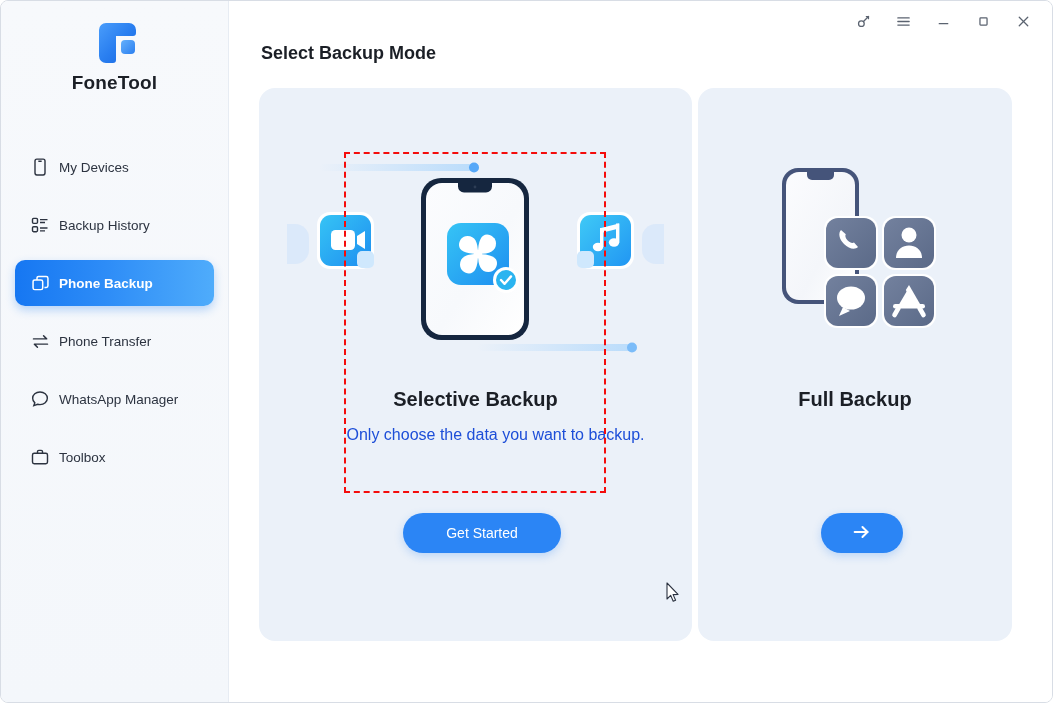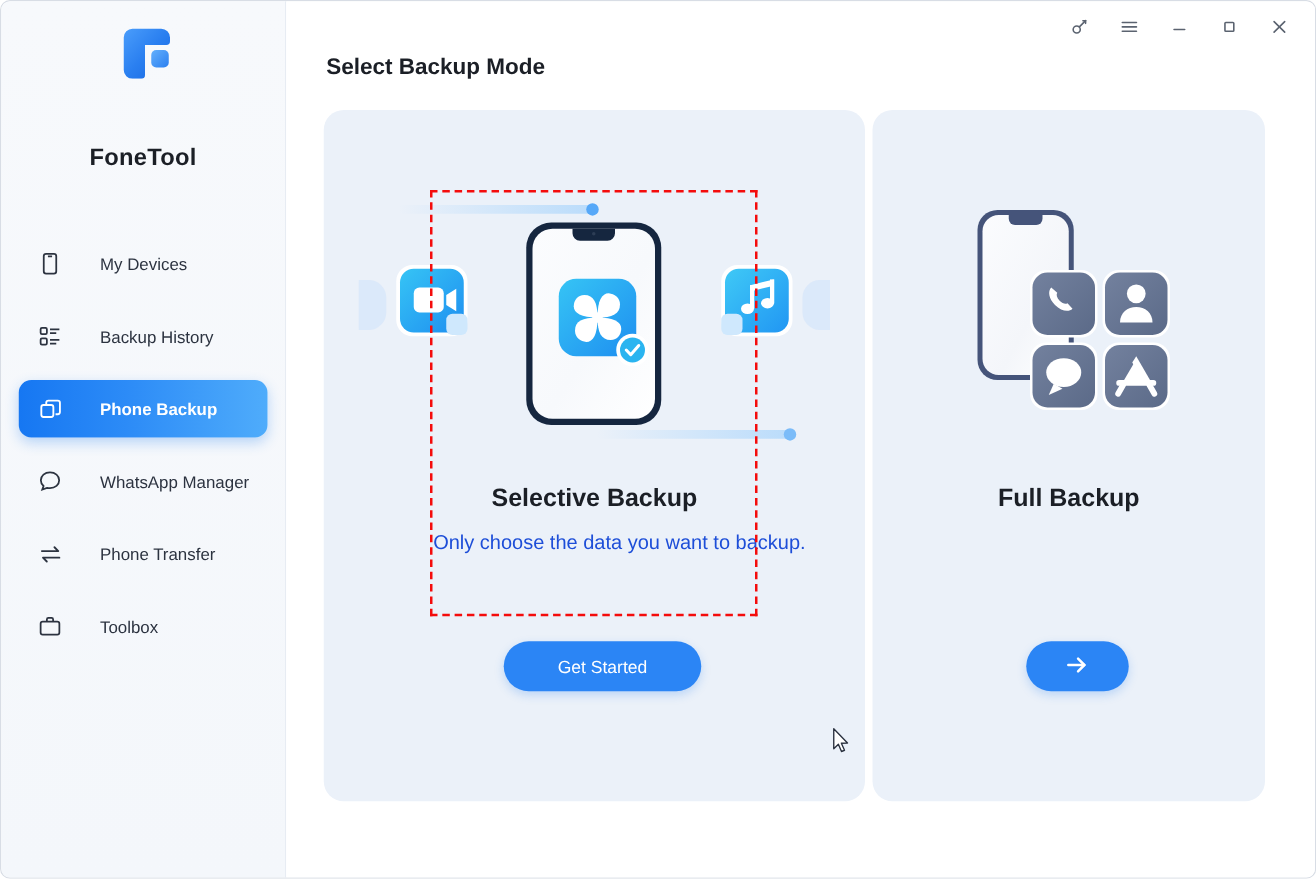--- a/index.html
+++ b/index.html
@@ -26,36 +26,35 @@
     background: linear-gradient(180deg,#f7f9fc 0%, #f4f7fb 100%);
     border-right: 1px solid #e7ecf3;
     flex: 0 0 228px;
     position: relative;
   }
   .brand {
     padding-top: 20px;
     display: flex;
     flex-direction: column;
     align-items: center;
-    gap: 44px;
   }
   .brand-logo { width: 52px; height: 42px; }
   .brand-name {
     margin-top: 9px;
     font-size: 19px;
     font-weight: bold;
     color: #1b1f26;
     letter-spacing: .2px;
   }
   .nav { margin-top: 50px; padding: 0 14px; }
   .nav-item {
     height: 46px;
     display: flex;
     align-items: center;
-    gap: 29px;
+    gap: 8px;
     padding-left: 14px;
     border-radius: 10px;
     margin-bottom: 12px;
     cursor: pointer;
     color: #2c3340;
     font-size: 13.5px;
   }
   .nav-item .nav-ico {
     width: 22px; height: 22px;
     display: flex; align-items: center; justify-content: center;
@@ -244,35 +243,35 @@
           <svg width="21" height="21" viewBox="0 0 24 24" fill="none" stroke="#ffffff" stroke-width="1.7">
             <rect x="3.5" y="8" width="11" height="11" rx="2"></rect>
             <path d="M8 8 V6 a2 2 0 0 1 2 -2 h8.5 a2 2 0 0 1 2 2 v8.5 a2 2 0 0 1 -2 2 h-2"></path>
           </svg>
         </span>
         <span>Phone Backup</span>
       </div>
 
       <div class="nav-item">
         <span class="nav-ico">
-          <svg width="20" height="20" viewBox="0 0 24 24" fill="none" stroke="#2c3340" stroke-width="1.7">
-            <path d="M12 3.5c5 0 8.8 3.3 8.8 7.6 0 4.3-3.8 7.6-8.8 7.6-1 0-2-.14-2.9-.4L4.6 20l1.2-3.4C4.1 15.2 3.2 13.2 3.2 11.1 3.2 6.8 7 3.5 12 3.5z"></path>
-          </svg>
-        </span>
-        <span>WhatsApp Manager</span>
-      </div>
-
-      <div class="nav-item">
-        <span class="nav-ico">
           <svg width="21" height="21" viewBox="0 0 24 24" fill="none" stroke="#2c3340" stroke-width="1.7" stroke-linecap="round" stroke-linejoin="round">
             <path d="M4 9 h15 l-3.5 -3.5"></path>
             <path d="M20 15 H5 l3.5 3.5"></path>
           </svg>
         </span>
         <span>Phone Transfer</span>
+      </div>
+
+      <div class="nav-item">
+        <span class="nav-ico">
+          <svg width="20" height="20" viewBox="0 0 24 24" fill="none" stroke="#2c3340" stroke-width="1.7">
+            <path d="M12 3.5c5 0 8.8 3.3 8.8 7.6 0 4.3-3.8 7.6-8.8 7.6-1 0-2-.14-2.9-.4L4.6 20l1.2-3.4C4.1 15.2 3.2 13.2 3.2 11.1 3.2 6.8 7 3.5 12 3.5z"></path>
+          </svg>
+        </span>
+        <span>WhatsApp Manager</span>
       </div>
 
       <div class="nav-item">
         <span class="nav-ico">
           <svg width="20" height="20" viewBox="0 0 24 24" fill="none" stroke="#2c3340" stroke-width="1.7">
             <rect x="3" y="7.5" width="18" height="12.5" rx="2"></rect>
             <path d="M9 7.5 V5.5 a1.5 1.5 0 0 1 1.5 -1.5 h3 a1.5 1.5 0 0 1 1.5 1.5 V7.5"></path>
           </svg>
         </span>
         <span>Toolbox</span>

